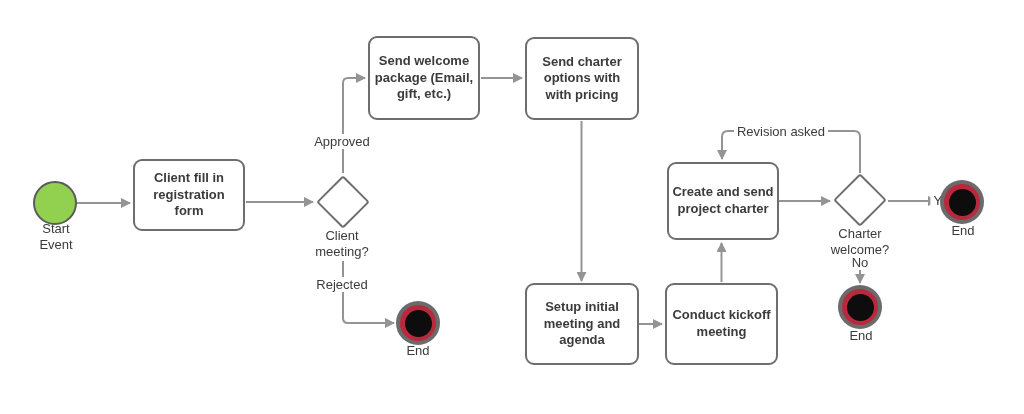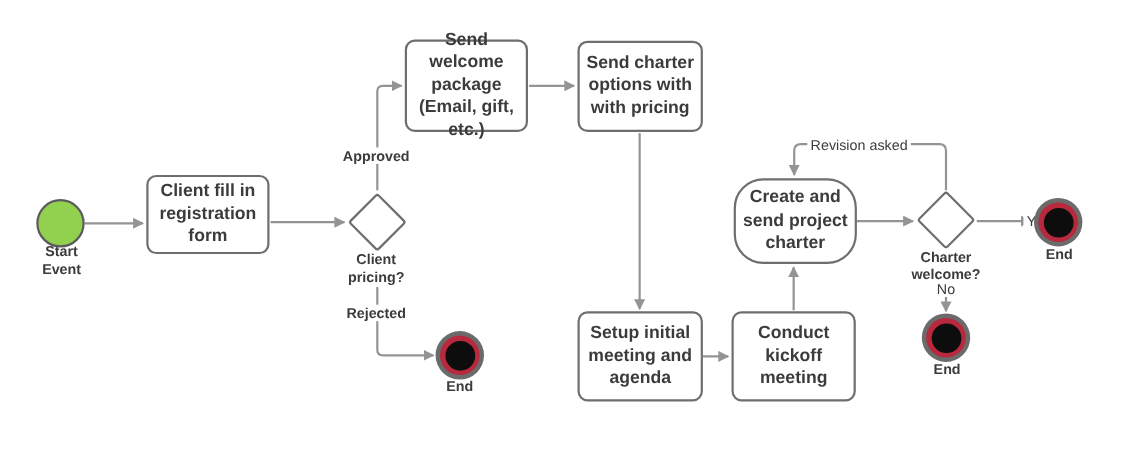--- a/index.html
+++ b/index.html
@@ -14,21 +14,21 @@
   #edges{position:absolute;left:0;top:0;width:1024px;height:414px;}
   .task{
     position:absolute;
     box-sizing:border-box;
     background:#ffffff;
     border:2px solid #6e6e6e;
     border-radius:9px;
     display:flex;align-items:center;justify-content:center;
     text-align:center;
     font-weight:bold;
-    font-size:16px;
+    font-size:13px;
     line-height:1.28;
     padding:3px;
   }
   .gateway{
     position:absolute;
     box-sizing:border-box;
     width:38px;height:38px;
     background:#ffffff;
     border:2px solid #6e6e6e;
     border-radius:3px;
@@ -49,21 +49,21 @@
   .end-ring{width:36px;height:36px;background:#b8293d;border-radius:50%;
     display:flex;align-items:center;justify-content:center;}
   .end-core{width:27px;height:27px;background:#0d0d0d;border-radius:50%;}
   .lbl{
     position:absolute;
     transform:translateX(-50%);
     text-align:center;
     font-size:13px;
     white-space:nowrap;
   }
-  .lbl.bold{font-weight:bold;}
+  .lbl.bold{font-weight:normal;}
   .lbl.onl{background:#ffffff;padding:0 3px;}
   .lbl.wrap{white-space:normal;line-height:1.25;}
 </style>
 </head>
 <body>
 
 <div id="canvas">
 
   <svg id="edges" viewBox="0 0 1024 414" xmlns="http://www.w3.org/2000/svg">
     <defs>
@@ -103,26 +103,26 @@
   </div>
 
   <div class="task" style="left:525px;top:283px;width:114px;height:82px;text-align:center;">
     <span>Setup initial meeting and agenda</span>
   </div>
 
   <div class="task" style="left:665px;top:283px;width:113px;height:82px;">
     <span>Conduct kickoff meeting</span>
   </div>
 
-  <div class="task" style="left:667px;top:162px;width:112px;height:78px;border-radius:27px;">
+  <div class="task" style="left:667px;top:162px;width:112px;height:78px;">
     <span>Create and send project charter</span>
   </div>
 
   <div class="gateway" style="left:324px;top:183px;"></div>
-  <div class="lbl bold onl wrap" style="left:342px;top:228px;width:76px;">Client pricing?</div>
+  <div class="lbl bold onl wrap" style="left:342px;top:228px;width:76px;">Client meeting?</div>
 
   <div class="gateway" style="left:841px;top:181px;"></div>
   <div class="lbl bold onl wrap" style="left:860px;top:226px;width:80px;">Charter welcome?</div>
 
   <div class="lbl bold onl" style="left:342px;top:134px;">Approved</div>
   <div class="lbl bold onl" style="left:342px;top:277px;">Rejected</div>
   <div class="lbl onl" style="left:908px;top:193px;margin-left:36px;">Yes</div>
   <div class="lbl onl" style="left:860px;top:255px;">No</div>
   <div class="lbl onl" style="left:781px;top:124px;">Revision asked</div>
 

